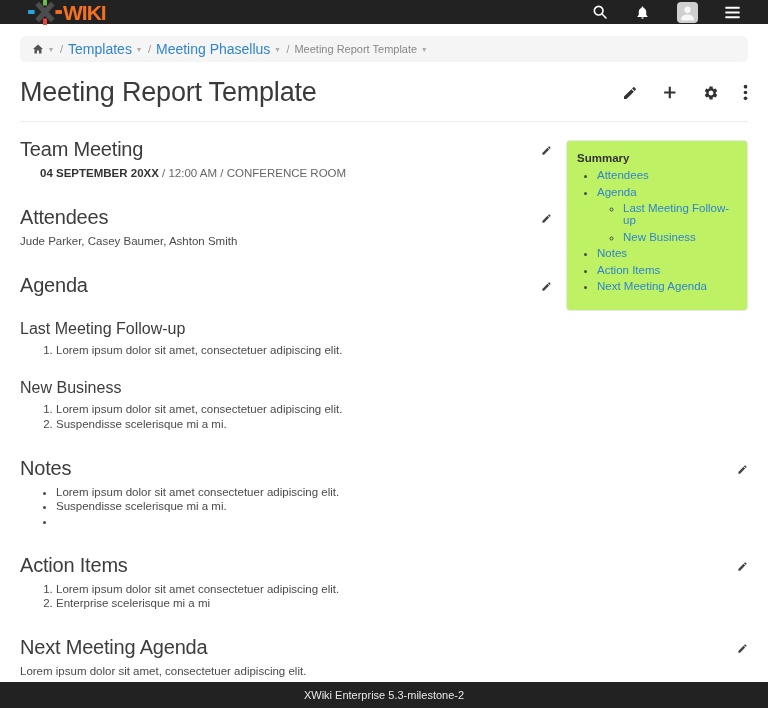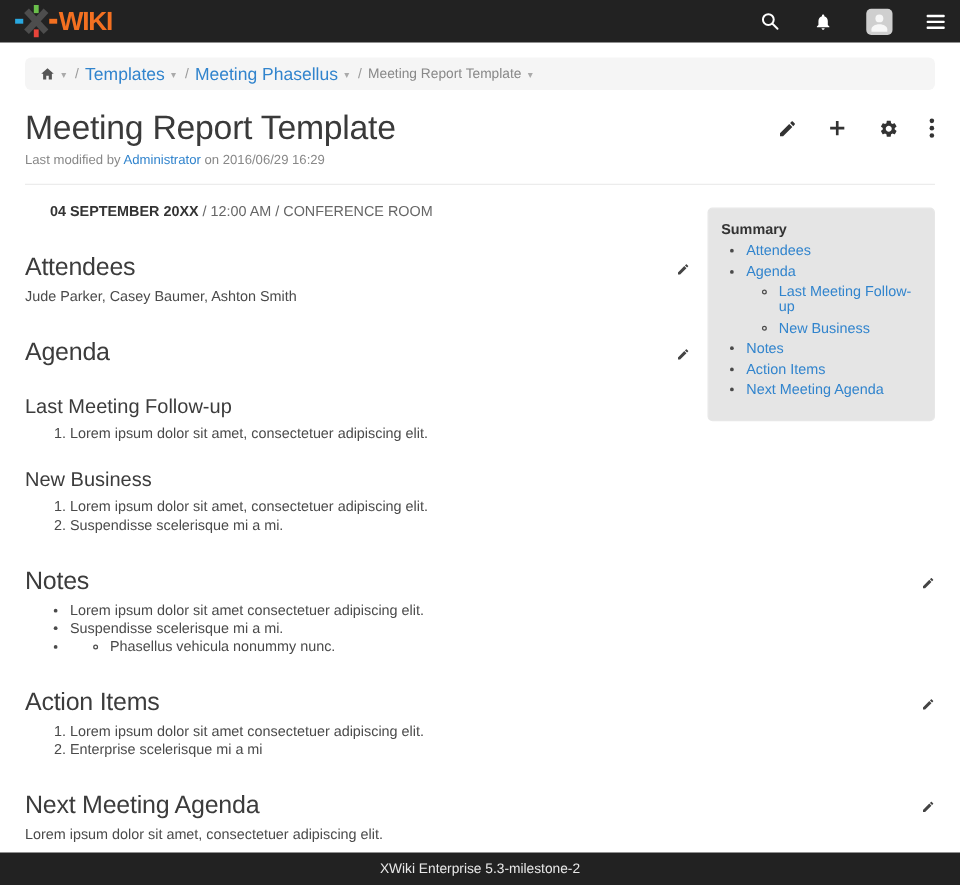--- a/index.html
+++ b/index.html
@@ -14,22 +14,22 @@
   body{
     width:768px;height:708px;position:relative;overflow:hidden;
     background:#ffffff;
     font-family:"Liberation Sans","DejaVu Sans",sans-serif;
     color:var(--text);
   }
   a{color:var(--link);text-decoration:none;cursor:pointer;}
 
   
   .navbar{
-    height:34px;background:var(--navbar-bg);
-    display:flex;align-items:center;padding:0 12px;text-align:right;
+    height:24px;background:var(--navbar-bg);
+    display:flex;align-items:center;padding:0 28px;text-align:right;
   }
   .logo{display:flex;align-items:center;gap:1px;cursor:pointer;}
   .logo-text{
     color:var(--orange);font-weight:bold;font-size:21px;letter-spacing:-1px;line-height:1;
   }
   .nav-icons{margin-left:auto;display:flex;align-items:center;gap:27px;}
   .nav-icon{display:inline-flex;cursor:pointer;}
   .nav-avatar{
     width:21px;height:21px;background:#cfcfcf;border-radius:4px;
     display:inline-flex;align-items:center;justify-content:center;cursor:pointer;overflow:hidden;
@@ -54,21 +54,21 @@
     font-size:27px;font-weight:400;color:#3a3a3a;margin:0;letter-spacing:-0.2px;
   }
   .doc-actions{margin-left:auto;display:flex;align-items:center;gap:24px;}
   .doc-actions .act{display:inline-flex;cursor:pointer;}
   .modified{font-size:10.5px;color:#888;margin:4px 0 0;}
   hr.rule{border:none;border-top:1px solid #ececec;margin:13px 0 0;}
 
   
   main{margin-top:16px;}
   .summary-panel{
-    float:right;width:182px;background:#e5e5e5;border:1px solid #e7e7e7;
+    float:right;width:182px;background:#bef264;border:1px solid #e7e7e7;
     border-radius:4px;padding:11px 10px 13px;margin:2px 0 10px 14px;
     font-size:11.5px;
   }
   .summary-title{color:#333;font-size:11.5px;}
   .summary-panel ul{margin:5px 0 0;padding-left:20px;}
   .summary-panel li{margin:4.5px 0;}
   .summary-panel ul ul{list-style:circle;padding-left:26px;margin-top:4.5px;}
 
   h2.sec{font-size:20px;font-weight:400;color:var(--heading);margin:27px 0 6px;letter-spacing:-0.2px;}
   h2.sec.first{margin-top:6px;}
@@ -173,41 +173,45 @@
       </span>
       <span class="act">
         <svg width="5" height="17" viewBox="0 0 6 20" fill="#333333">
             <circle cx="3" cy="3" r="2.2"></circle>
             <circle cx="3" cy="10" r="2.2"></circle>
             <circle cx="3" cy="17" r="2.2"></circle>
           </svg>
       </span>
     </div>
   </div>
-  <p class="modified"><span>Last modified by</span> <a>Administrator</a> <span>on 2016/06/29 16:29</span></p>
   <hr class="rule">
 
   <main>
 
     <aside class="summary-panel">
       <strong class="summary-title">Summary</strong>
       <ul>
         <li><a>Attendees</a></li>
         <li><a>Agenda</a>
           <ul>
             <li><a>Last Meeting Follow-up</a></li>
             <li><a>New Business</a></li>
           </ul>
         </li>
         <li><a>Notes</a></li>
         <li><a>Action Items</a></li>
         <li><a>Next Meeting Agenda</a></li>
       </ul>
     </aside>
 
+    <h2 class="sec first"><span class="pencil">
+          <svg width="11" height="11" viewBox="0 0 24 24" fill="#444444">
+            <path d="M3 17.25V21h3.75L17.81 9.94l-3.75-3.75L3 17.25zM20.71 7.04c.39-.39.39-1.02 0-1.41l-2.34-2.34c-.39-.39-1.02-.39-1.41 0l-1.83 1.83 3.75 3.75 1.83-1.83z"></path>
+          </svg>
+        </span><span>Team Meeting</span></h2>
     <p class="dateline"><strong>04 SEPTEMBER 20XX</strong><span> / 12:00 AM / CONFERENCE ROOM</span></p>
 
     <h2 class="sec"><span class="pencil">
           <svg width="11" height="11" viewBox="0 0 24 24" fill="#444444">
             <path d="M3 17.25V21h3.75L17.81 9.94l-3.75-3.75L3 17.25zM20.71 7.04c.39-.39.39-1.02 0-1.41l-2.34-2.34c-.39-.39-1.02-.39-1.41 0l-1.83 1.83 3.75 3.75 1.83-1.83z"></path>
           </svg>
         </span><span>Attendees</span></h2>
     <p class="body-text">Jude Parker, Casey Baumer, Ashton Smith</p>
 
     <h2 class="sec"><span class="pencil">
@@ -229,23 +233,20 @@
 
     <h2 class="sec"><span class="pencil">
           <svg width="11" height="11" viewBox="0 0 24 24" fill="#444444">
             <path d="M3 17.25V21h3.75L17.81 9.94l-3.75-3.75L3 17.25zM20.71 7.04c.39-.39.39-1.02 0-1.41l-2.34-2.34c-.39-.39-1.02-.39-1.41 0l-1.83 1.83 3.75 3.75 1.83-1.83z"></path>
           </svg>
         </span><span>Notes</span></h2>
     <ul class="notes-list">
       <li>Lorem ipsum dolor sit amet consectetuer adipiscing elit.</li>
       <li>Suspendisse scelerisque mi a mi.</li>
       <li>
-        <ul>
-          <li>Phasellus vehicula nonummy nunc.</li>
-        </ul>
       </li>
     </ul>
 
     <h2 class="sec"><span class="pencil">
           <svg width="11" height="11" viewBox="0 0 24 24" fill="#444444">
             <path d="M3 17.25V21h3.75L17.81 9.94l-3.75-3.75L3 17.25zM20.71 7.04c.39-.39.39-1.02 0-1.41l-2.34-2.34c-.39-.39-1.02-.39-1.41 0l-1.83 1.83 3.75 3.75 1.83-1.83z"></path>
           </svg>
         </span><span>Action Items</span></h2>
     <ol>
       <li>Lorem ipsum dolor sit amet consectetuer adipiscing elit.</li>

